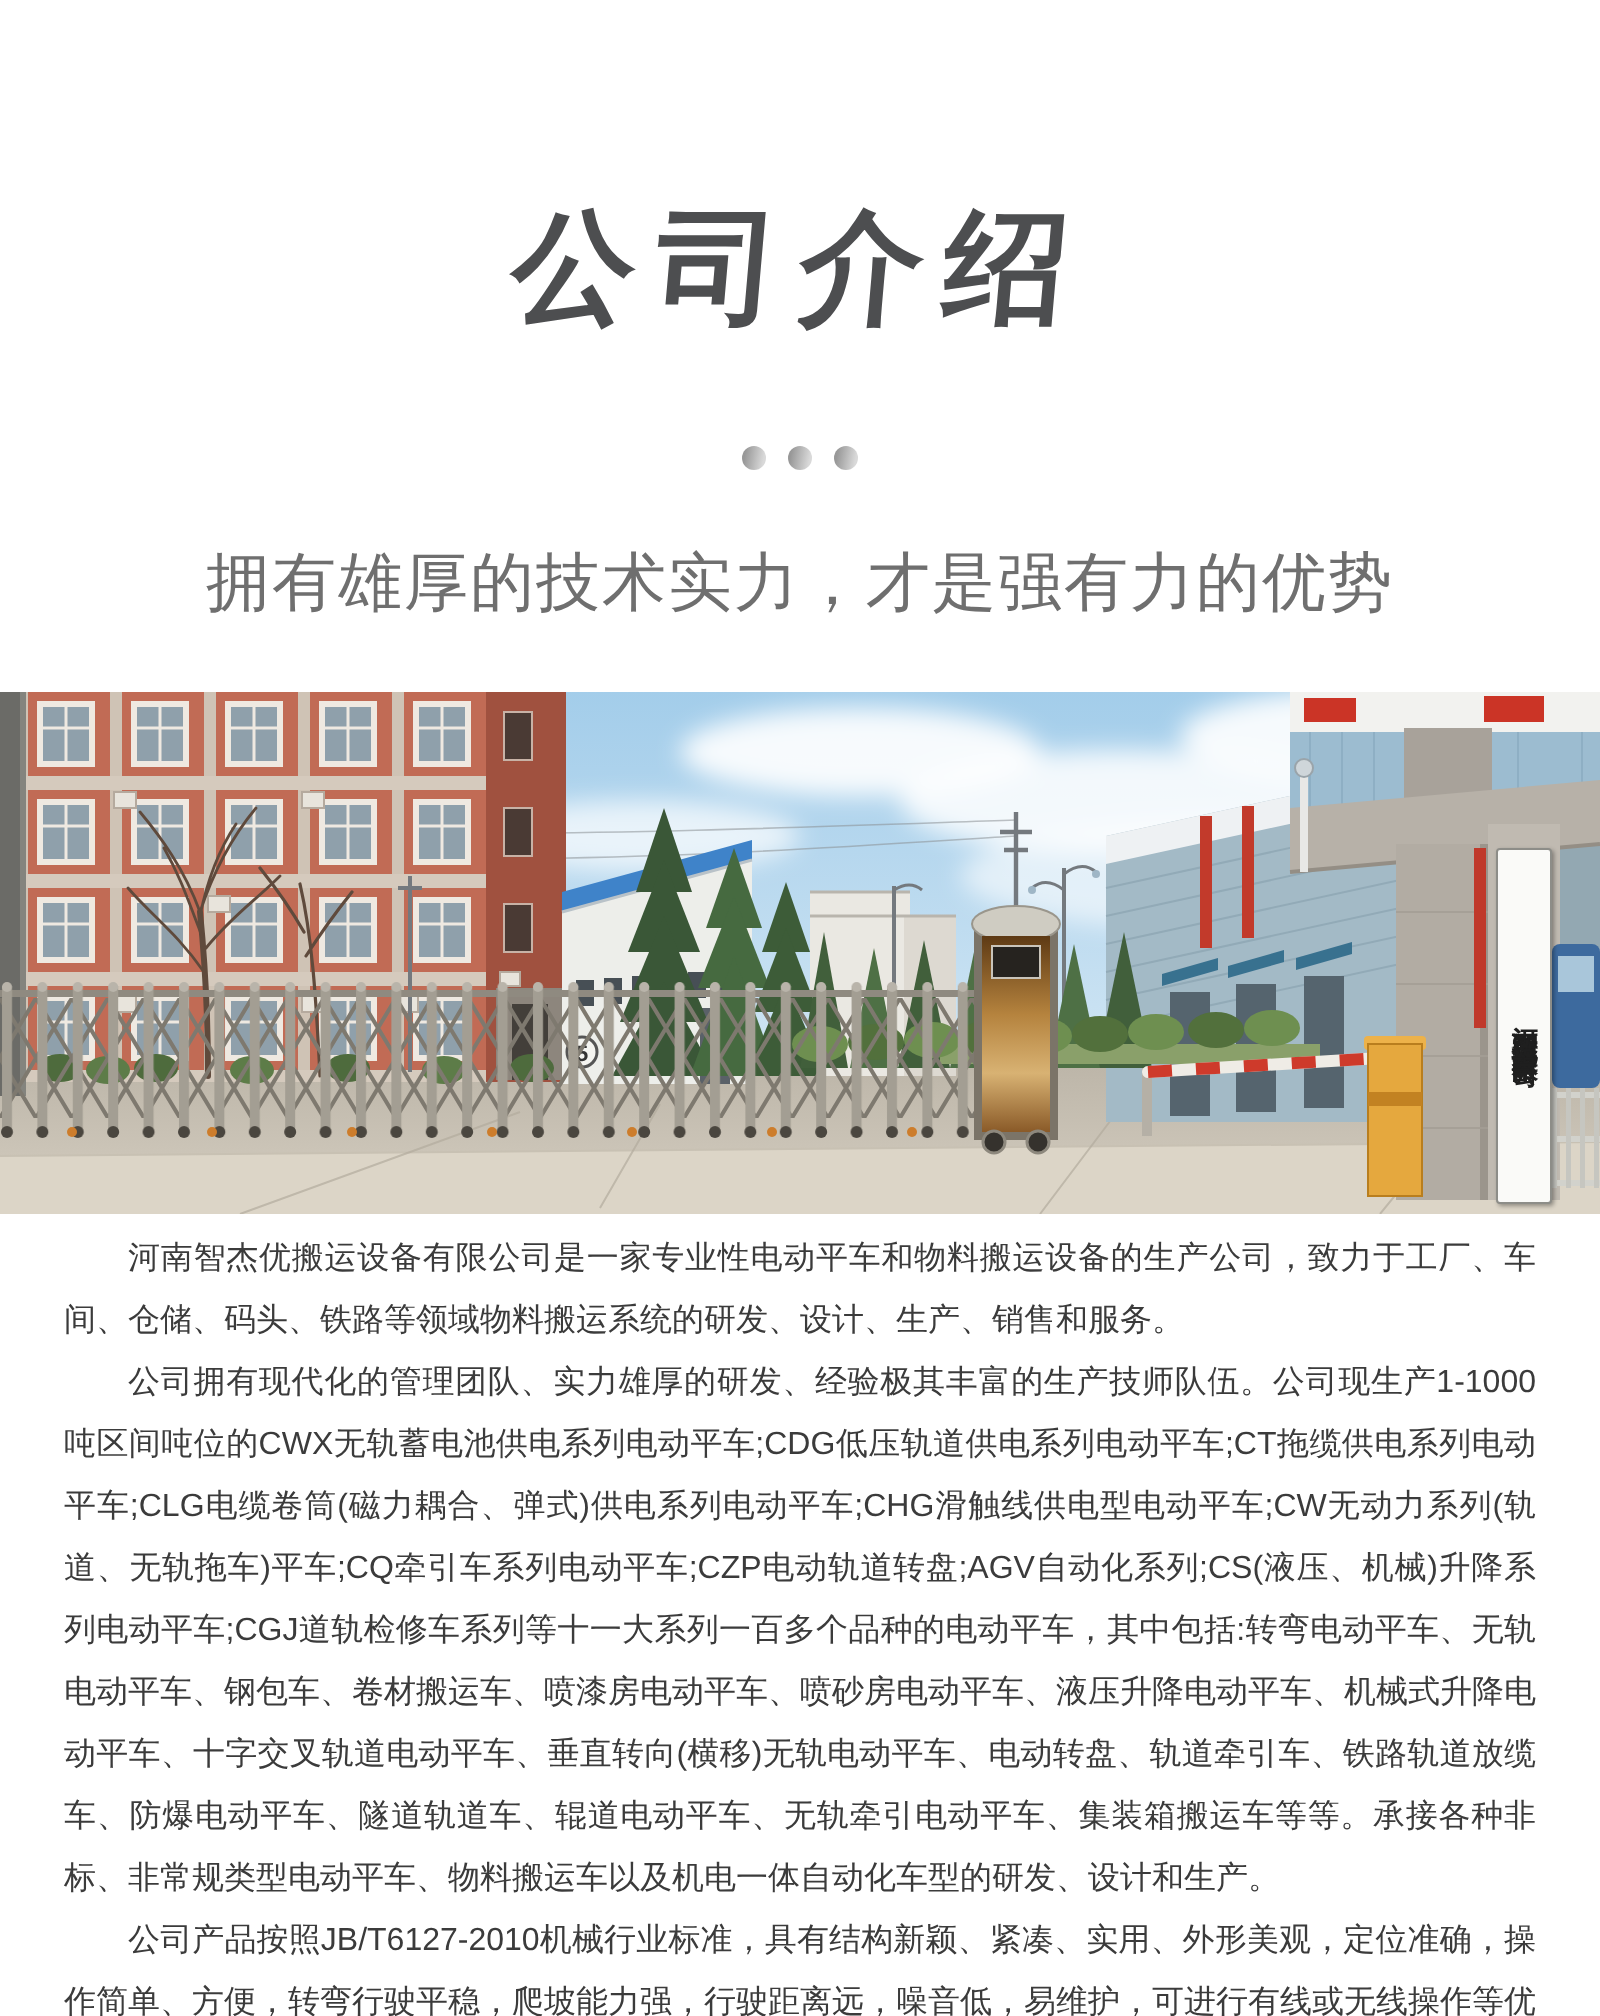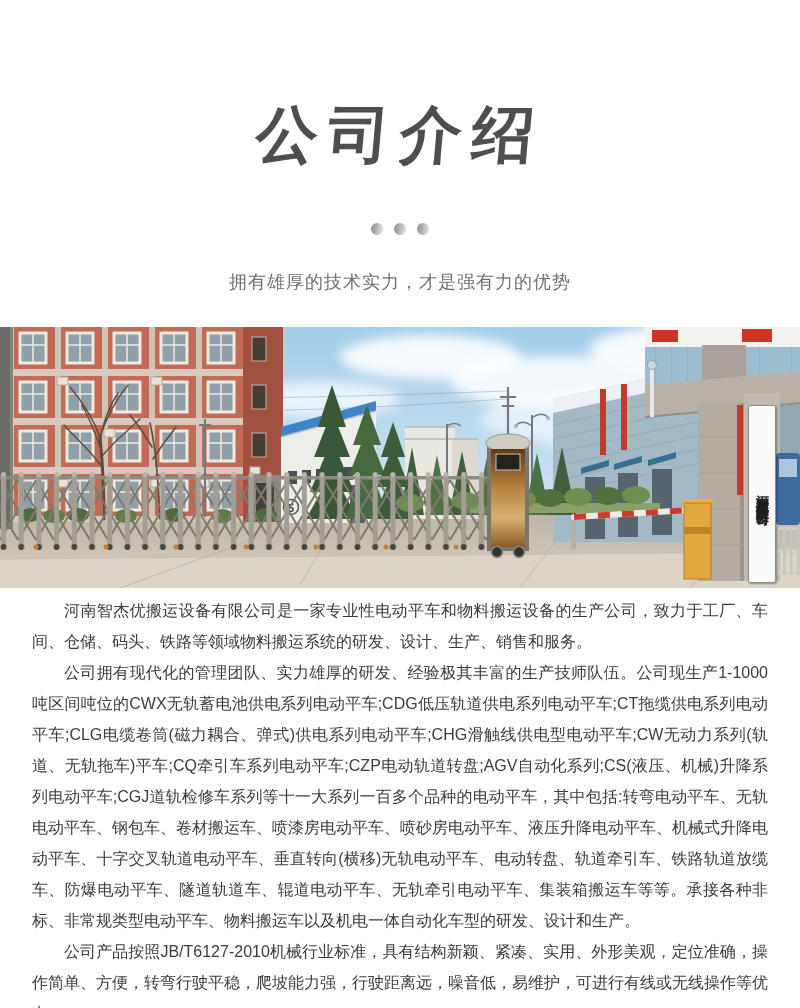--- a/index.html
+++ b/index.html
@@ -16,21 +16,21 @@
     margin:0;font-size:62px;line-height:1;font-weight:800;
     color:#4d4e50;letter-spacing:10px;
     transform:skewX(-5deg);
   }
   .dots{margin:57px auto 0;height:12px;display:flex;justify-content:center;gap:11px;}
   .dot{
     width:12px;height:12px;border-radius:50%;
     background:linear-gradient(100deg,#989898 15%,#d9d9d9 85%);
   }
   .subtitle{
-    margin:36px 0 0;font-size:18px;line-height:1.3;font-weight:400;
+    margin:36px 0 0;font-size:32px;line-height:1.3;font-weight:400;
     color:#6f6f6f;letter-spacing:1px;
   }
 
   
   figure.photo{margin:33px 0 0;padding:0;position:relative;width:800px;height:261px;overflow:hidden;}
   figure.photo svg{display:block;}
   .entrance-sign{
     position:absolute;left:748px;top:78px;width:28px;height:178px;
     box-sizing:border-box;
     background:#fafaf8;border:1px solid #8d8d88;border-radius:2px;

